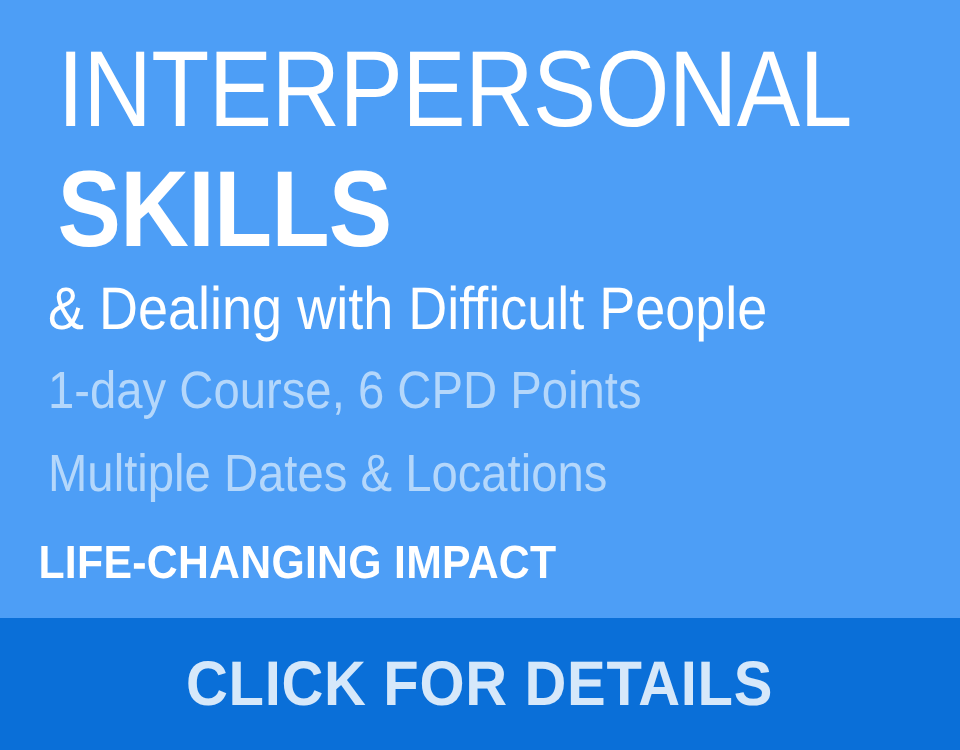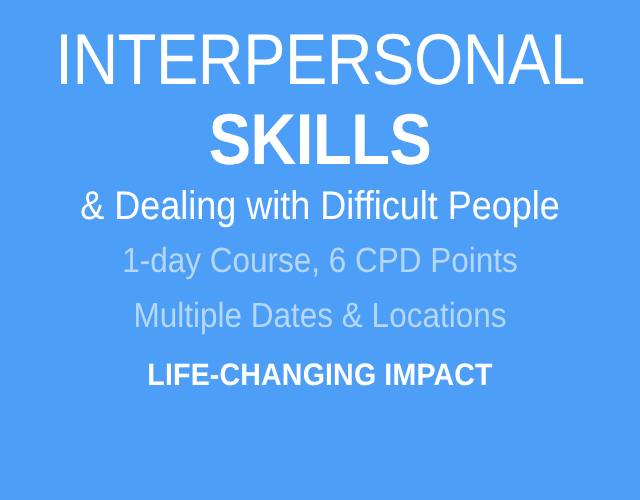--- a/index.html
+++ b/index.html
@@ -26,21 +26,21 @@
 
   
   #content {
     position: absolute;
     left: 0;
     top: 0;
     width: 640px;
     height: 412px;
     box-sizing: border-box;
     padding: 0 8px;
-    text-align: center;
+    text-align: left;
     overflow: hidden;
   }
 
   .line {
     display: block;
     width: 100%;
     white-space: nowrap;
     color: #ffffff;
     text-rendering: geometricPrecision;
   }
@@ -163,14 +163,17 @@
     <span class="line" id="subtitle">&amp; Dealing with Difficult People</span>
 
     <span class="line" id="detail-1">1-day Course, 6 CPD Points</span>
 
     <span class="line" id="detail-2">Multiple Dates &amp; Locations</span>
 
     <span class="line" id="tagline">LIFE-CHANGING IMPACT</span>
 
   </div>
 
+  <div id="cta-bar">
+    <span id="cta-label">CLICK FOR DETAILS</span>
+  </div>
 
 </div>
 
 </body></html>

